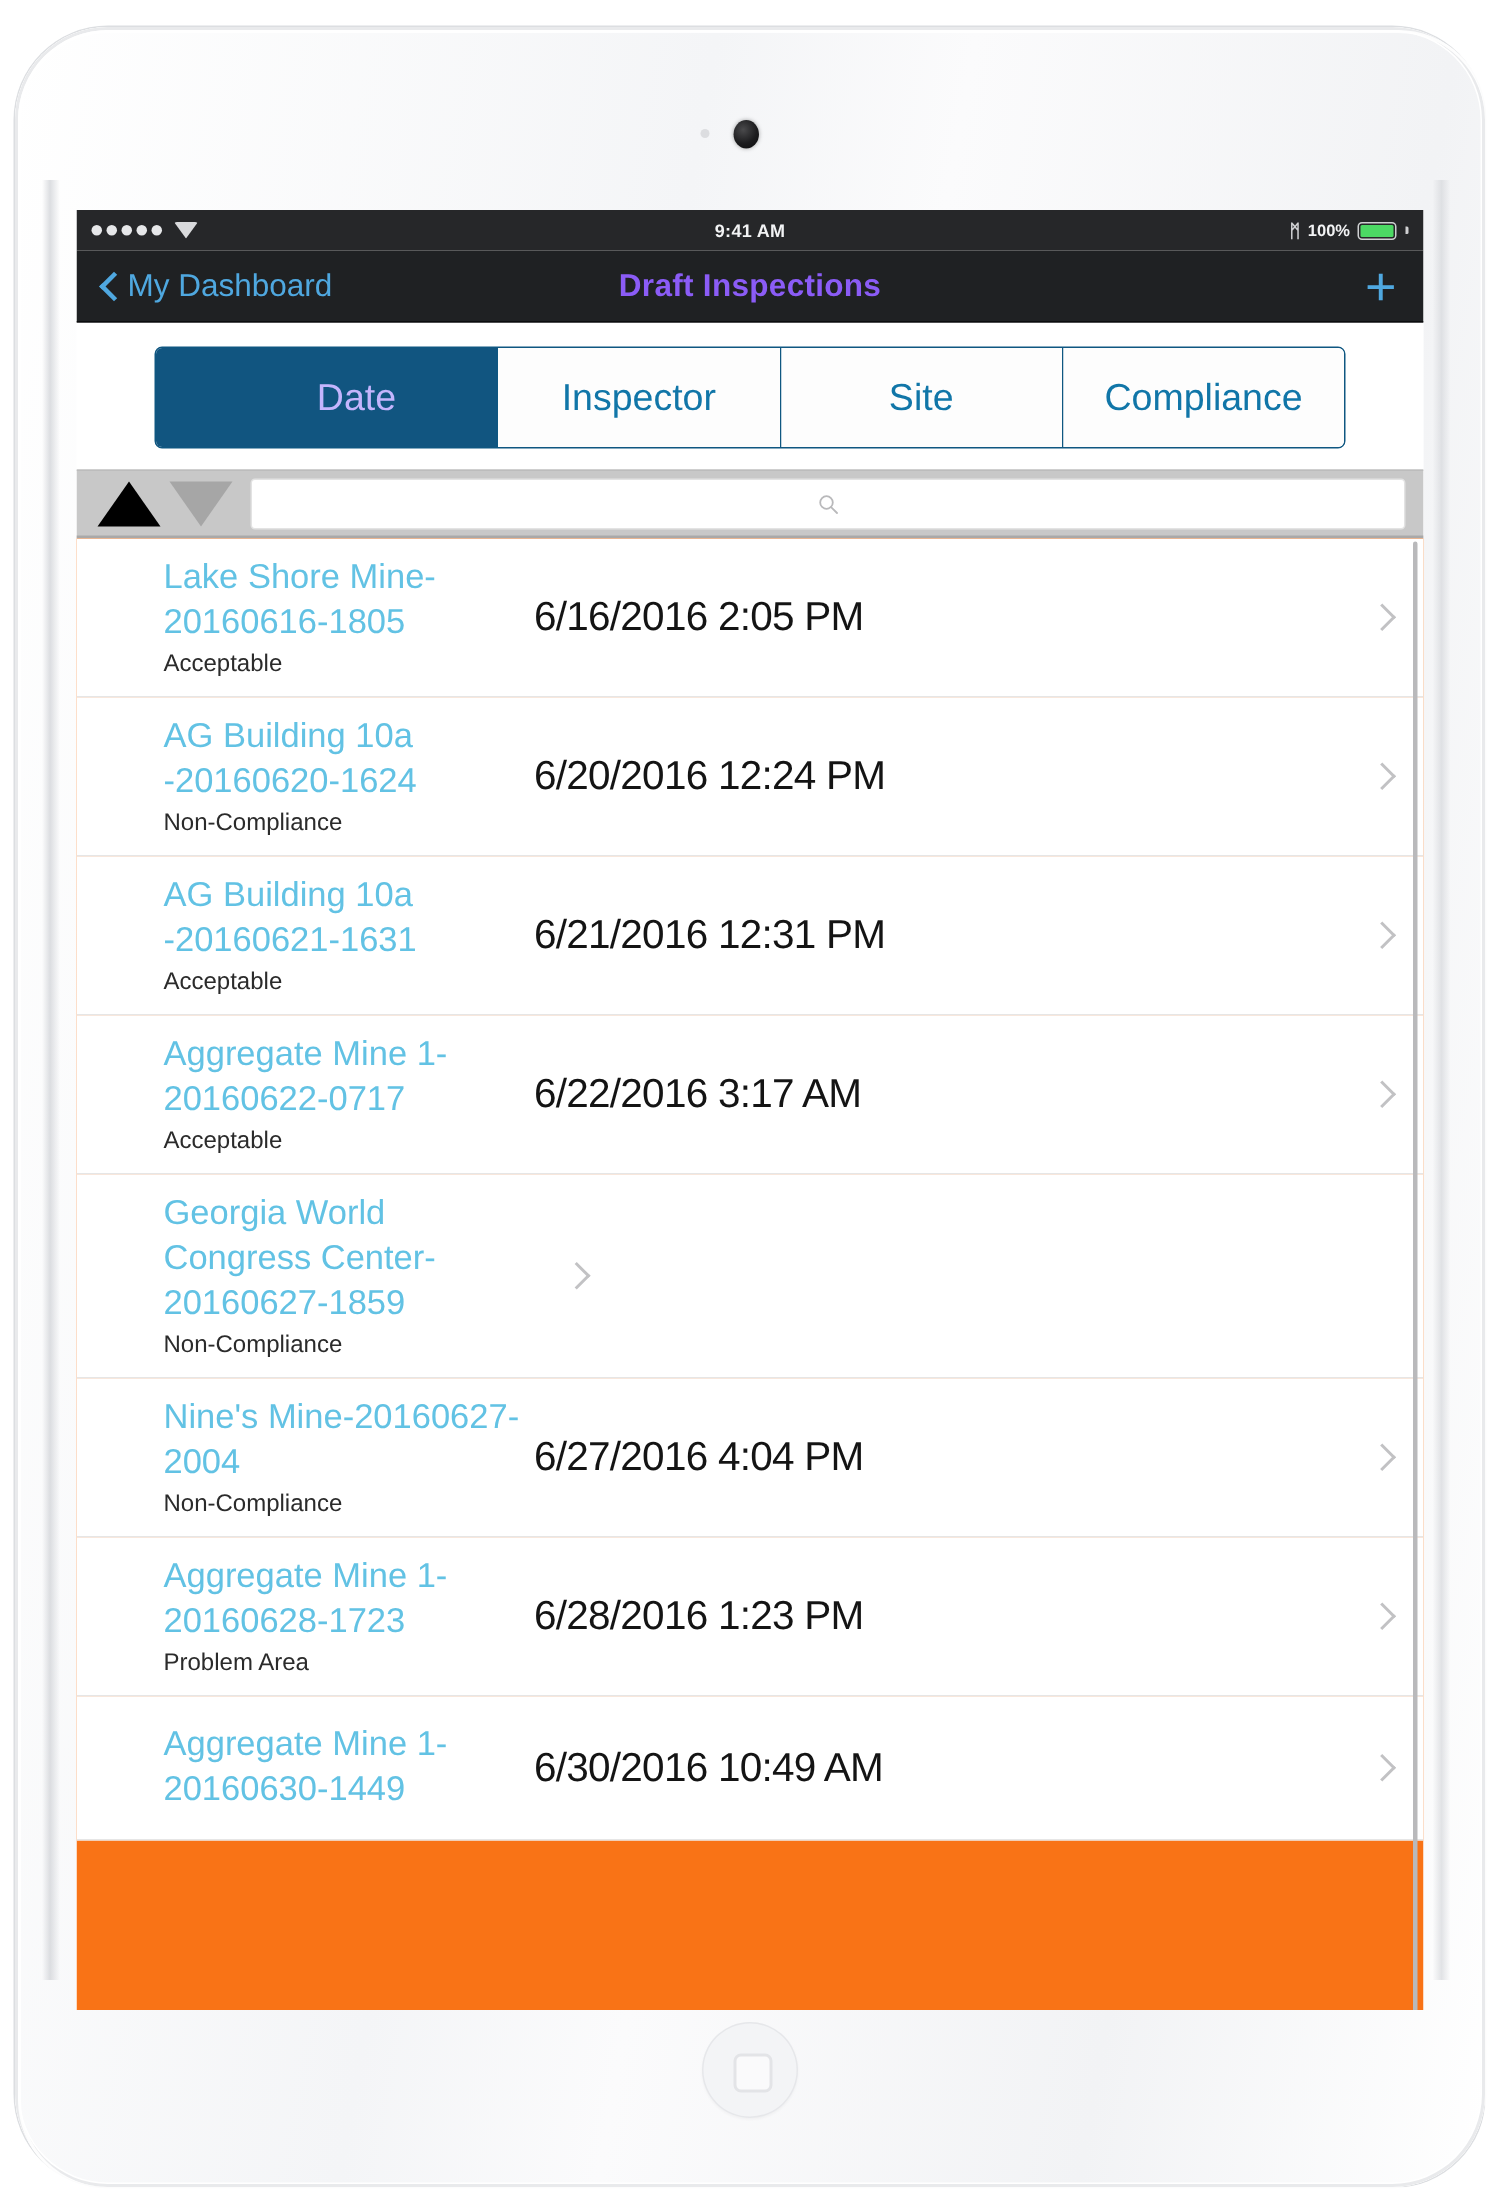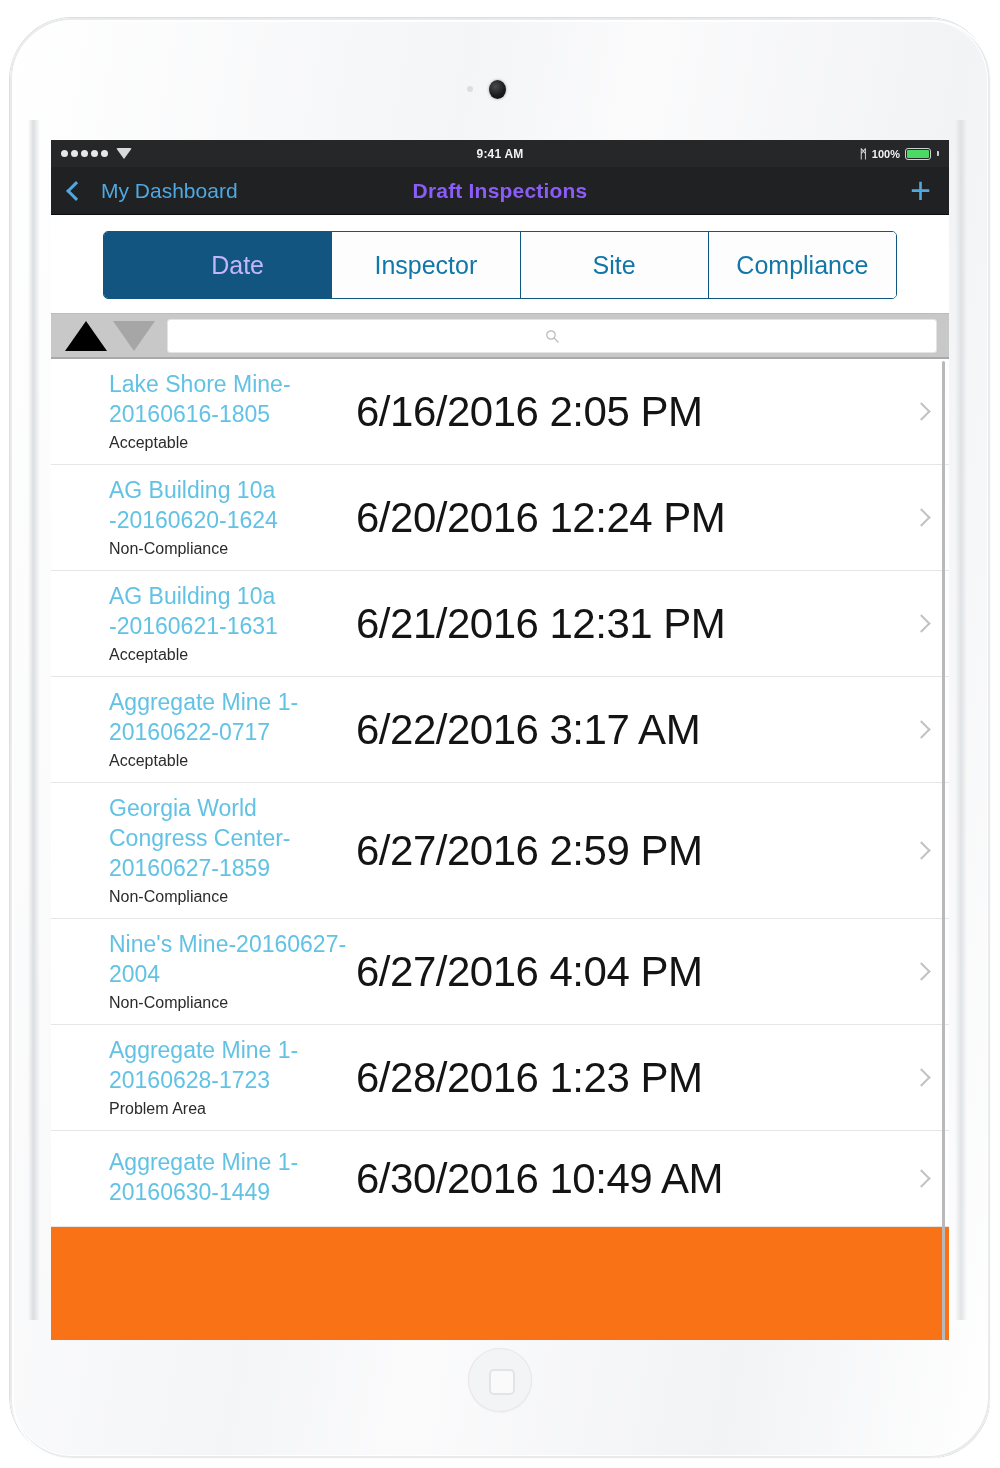--- a/index.html
+++ b/index.html
@@ -172,21 +172,21 @@
     height: 48px;
     background: #1f2123;
     display: flex;
     align-items: center;
     padding: 0 18px;
     box-sizing: border-box;
     position: relative;
     border-bottom: 1px solid #0c0d0e;
   }
   #back-button {
-    display: flex; align-items: center; gap: 16px;
+    display: flex; align-items: center; gap: 0;
     color: #4fa8e0;
     font-size: 21px;
     cursor: pointer;
     position: relative; z-index: 2;
   }
   .chev-left {
     display: inline-block;
     width: 11px; height: 11px;
     border-left: 3px solid #4fa8e0;
     border-bottom: 3px solid #4fa8e0;
@@ -331,21 +331,21 @@
   }
   .row-status {
     color: #2b2b2b;
     font-size: 16px;
     line-height: 22px;
     margin-top: 3px;
   }
   .row-date {
     flex: 1;
     color: #141414;
-    font-size: 42px;
+    font-size: 27px;
     letter-spacing: -0.5px;
     white-space: nowrap;
   }
   .row-chevron {
     width: 56px;
     display: flex;
     align-items: center;
     justify-content: center;
     color: #c6c6c8;
     font-size: 24px;
@@ -482,21 +482,20 @@
       <div class="row-chevron">
           <span class="chev-right"></span>
         </div>
     </div>
 
     <div class="row">
       <div class="row-left">
         <div class="row-title">Georgia World Congress Center-20160627-1859</div>
         <div class="row-status">Non-Compliance</div>
       </div>
-      <div class="row-date">6/27/2016 2:59 PM</div>
       <div class="row-chevron">
           <span class="chev-right"></span>
         </div>
     </div>
 
     <div class="row">
       <div class="row-left">
         <div class="row-title">Nine's Mine-20160627-2004</div>
         <div class="row-status">Non-Compliance</div>
       </div>

